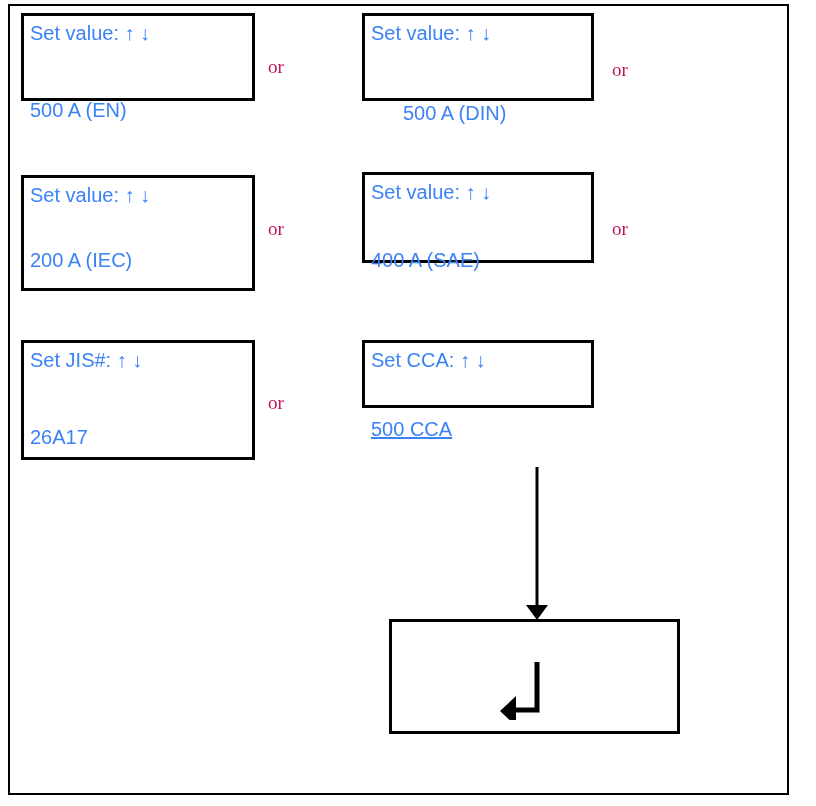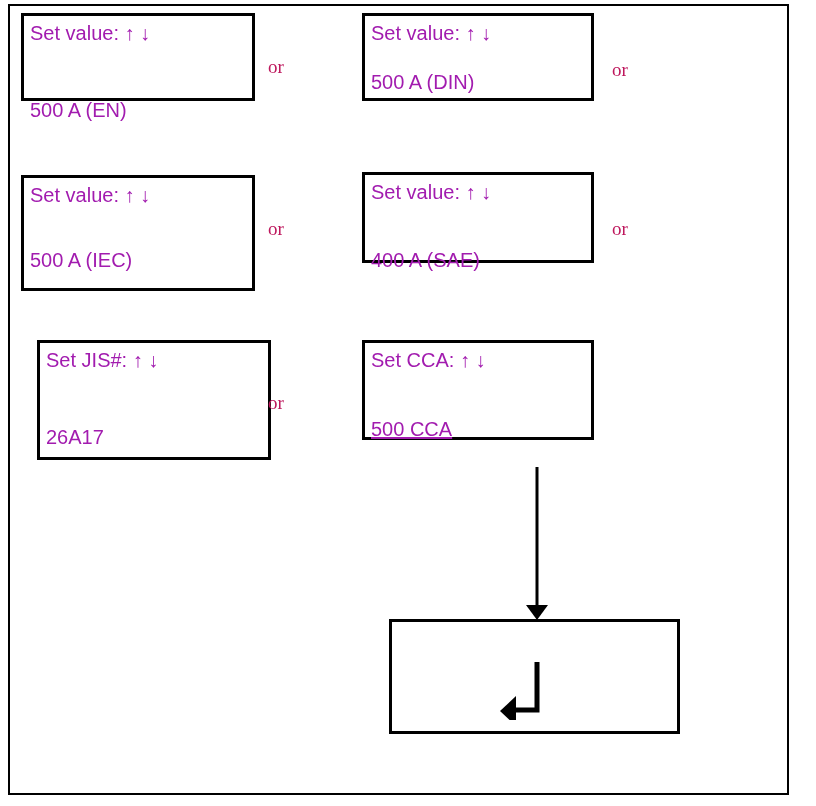--- a/index.html
+++ b/index.html
@@ -30,21 +30,21 @@
   
   .screen-box {
     position: absolute;
     border: 3px solid #000000;
     box-sizing: border-box;
     background: transparent;
   }
   .screen-line {
     position: absolute;
     white-space: nowrap;
-    color: #a21caf;
+    color: #3b82f6;
     font-family: "Liberation Sans", sans-serif;
     font-size: 20px;
     line-height: 20px;
     letter-spacing: 0px;
   }
   .line-top {
     left: 6px;
     top: 7px;
   }
   
@@ -86,43 +86,43 @@
   <div id="page-frame"></div>
 
   <div class="screen-box" style="left:21px; top:13px; width:234px; height:88px;">
     <div class="screen-line line-top">Set value: ↑ ↓</div>
     <div class="screen-line line-bottom" style="top:84px;">500 A (EN)</div>
   </div>
   <div class="or-label" style="left:268px; top:57px;">or</div>
 
   <div class="screen-box" style="left:362px; top:13px; width:232px; height:88px;">
     <div class="screen-line line-top">Set value: ↑ ↓</div>
-    <div class="screen-line line-bottom" style="top:56px;">500 A (DIN)</div>
+    <div class="screen-line line-bottom" style="top:87px;margin-left:32px;">500 A (DIN)</div>
   </div>
   <div class="or-label" style="left:612px; top:60px;">or</div>
 
   <div class="screen-box" style="left:21px; top:175px; width:234px; height:116px;">
     <div class="screen-line line-top">Set value: ↑ ↓</div>
-    <div class="screen-line line-bottom" style="top:72px;">500 A (IEC)</div>
+    <div class="screen-line line-bottom" style="top:72px;">200 A (IEC)</div>
   </div>
   <div class="or-label" style="left:268px; top:219px;">or</div>
 
   <div class="screen-box" style="left:362px; top:172px; width:232px; height:91px;">
     <div class="screen-line line-top">Set value: ↑ ↓</div>
     <div class="screen-line line-bottom" style="top:75px;">400 A (SAE)</div>
   </div>
   <div class="or-label" style="left:612px; top:219px;">or</div>
 
-  <div class="screen-box" style="left:21px; top:340px; width:234px; height:120px;margin-left:16px;">
+  <div class="screen-box" style="left:21px; top:340px; width:234px; height:120px;">
     <div class="screen-line line-top">Set JIS#: ↑ ↓</div>
     <div class="screen-line line-bottom" style="top:84px;">26A17</div>
   </div>
   <div class="or-label" style="left:268px; top:393px;">or</div>
 
-  <div class="screen-box" style="left:362px; top:340px; width:232px; height:100px;">
+  <div class="screen-box" style="left:362px; top:340px; width:232px; height:68px;">
     <div class="screen-line line-top">Set CCA: ↑ ↓</div>
     <div class="screen-line line-bottom" style="top:76px;text-decoration:underline;">500 CCA</div>
   </div>
 
   <div id="connector-arrow">
     <svg width="80" height="165" viewBox="0 0 80 165">
       <line x1="37" y1="7" x2="37" y2="147" stroke="#000000" stroke-width="3"></line>
       <polygon points="26,145 48,145 37,160" fill="#000000"></polygon>
     </svg>
   </div>

